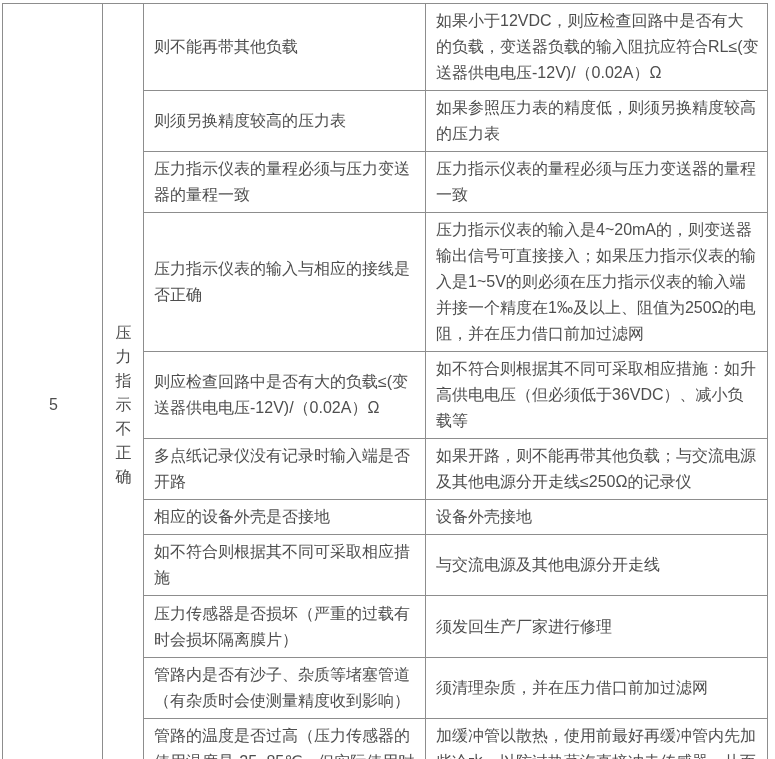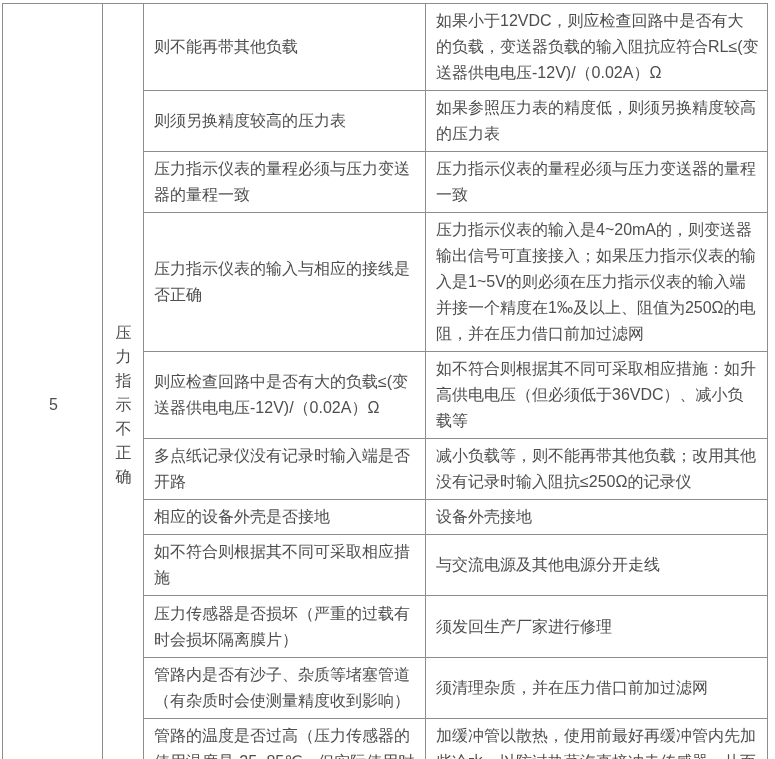--- a/index.html
+++ b/index.html
@@ -80,21 +80,21 @@
       <tr style="height:133px">
         <td class="check-cell">压力指示仪表的输入与相应的接线是否正确</td>
         <td class="solution-cell">压力指示仪表的输入是4~20mA的，则变送器输出信号可直接接入；如果压力指示仪表的输入是1~5V的则必须在压力指示仪表的输入端并接一个精度在1‰及以上、阻值为250Ω的电阻，并在压力借口前加过滤网</td>
       </tr>
       <tr style="height:85px">
         <td class="check-cell">则应检查回路中是否有大的负载≤(变送器供电电压-12V)/（0.02A）Ω</td>
         <td class="solution-cell">如不符合则根据其不同可采取相应措施：如升高供电电压（但必须低于36VDC）、减小负载等</td>
       </tr>
       <tr style="height:61px">
         <td class="check-cell">多点纸记录仪没有记录时输入端是否开路</td>
-        <td class="solution-cell">减小负载等，则不能再带其他负载；改用其他没有记录时输入阻抗≤250Ω的记录仪</td>
+        <td class="solution-cell">如果开路，则不能再带其他负载；与交流电源及其他电源分开走线≤250Ω的记录仪</td>
       </tr>
       <tr style="height:33px">
         <td class="check-cell">相应的设备外壳是否接地</td>
         <td class="solution-cell">设备外壳接地</td>
       </tr>
       <tr style="height:36px">
         <td class="check-cell">如不符合则根据其不同可采取相应措施</td>
         <td class="solution-cell">与交流电源及其他电源分开走线</td>
       </tr>
       <tr style="height:62px">

